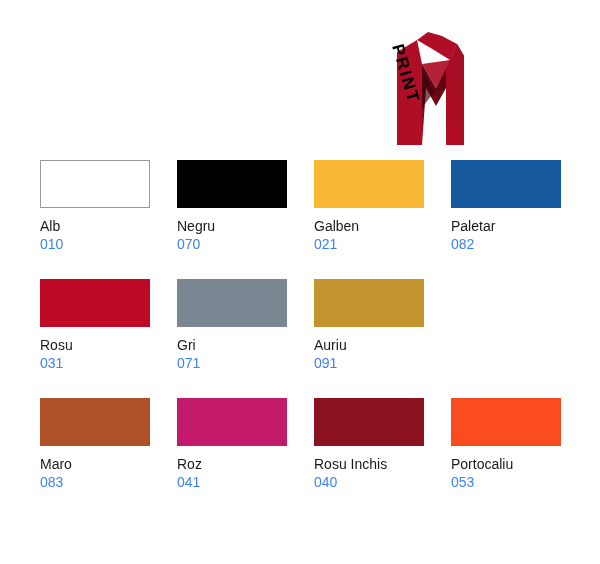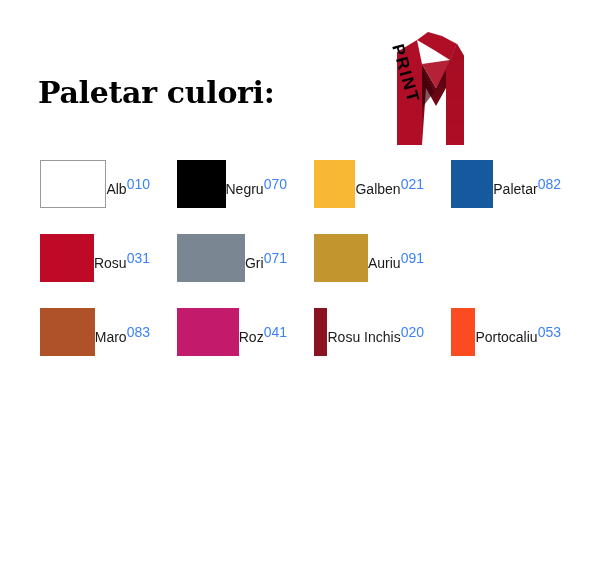--- a/index.html
+++ b/index.html
@@ -63,22 +63,22 @@
     width: 524px;
   }
   .row {
     display: flex;
     gap: 27px;
     margin-bottom: 26px;
   }
   .cell {
     width: 110px;
     display: flex;
-    flex-direction: row;
-    align-items: center;
+    flex-direction: column;
+    align-items: flex-start;
   }
   .swatch {
     width: 110px;
     height: 48px;
     box-sizing: border-box;
     display: block;
   }
   .swatch.bordered {
     border: 1px solid #9a9a9a;
   }
@@ -100,21 +100,20 @@
     white-space: nowrap;
   }
 </style>
 </head>
 <body>
 
 <div class="page">
 
   <div class="header">
 
-    <div class="page-title">Paletar culori:</div>
 
     <div class="logo">
       <svg width="120" height="115" viewBox="0 0 120 115" xmlns="http://www.w3.org/2000/svg">
         <defs>
           <linearGradient id="mshade" x1="0" y1="0" x2="0" y2="1">
             <stop offset="0%" stop-color="#3A0008"></stop>
             <stop offset="55%" stop-color="#6E0716"></stop>
             <stop offset="100%" stop-color="#AF0E26"></stop>
           </linearGradient>
         </defs>
@@ -185,21 +184,21 @@
         <div class="cell-code">083</div>
       </div>
       <div class="cell">
         <div class="swatch" style="background-color: rgb(196, 26, 108);"></div>
         <div class="cell-name">Roz</div>
         <div class="cell-code">041</div>
       </div>
       <div class="cell">
         <div class="swatch" style="background-color: rgb(139, 18, 32);"></div>
         <div class="cell-name">Rosu Inchis</div>
-        <div class="cell-code">020</div>
+        <div class="cell-code">040</div>
       </div>
       <div class="cell">
         <div class="swatch" style="background-color: rgb(250, 75, 33);"></div>
         <div class="cell-name">Portocaliu</div>
         <div class="cell-code">053</div>
       </div>
     </div>
 
   </div>
 </div>

